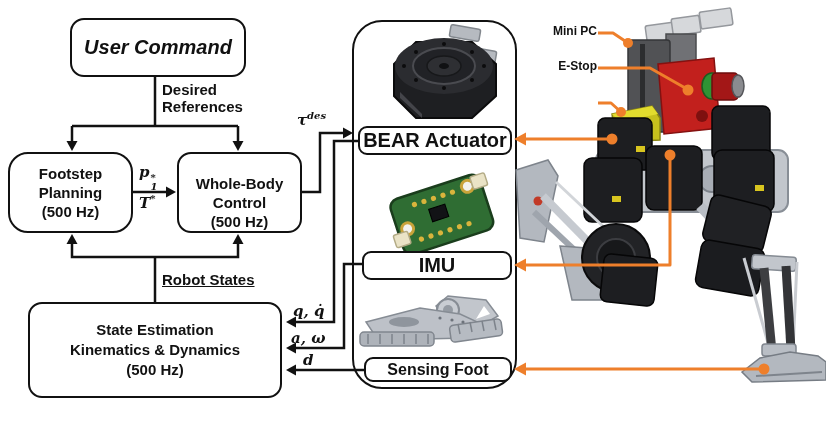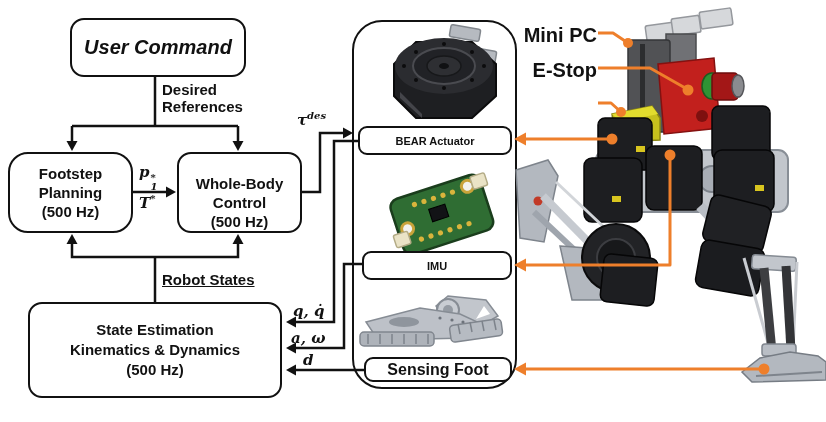--- a/index.html
+++ b/index.html
@@ -8,23 +8,23 @@
   .layer{position:absolute;left:0;top:0;z-index:2;}
   .panel{position:absolute;left:352px;top:20px;width:165px;height:369px;background:#fff;
          border:2.5px solid #111;border-radius:30px;z-index:1;box-sizing:border-box;}
   .box{position:absolute;background:#fff;border:2.5px solid #111;border-radius:14px;
        display:flex;align-items:center;justify-content:center;text-align:center;
        font-weight:bold;z-index:3;box-sizing:border-box;}
   .bt{white-space:pre-line;}
   .flowfont{font-size:15px;line-height:19px;}
   .sefont{font-size:15px;line-height:20px;}
   .ucfont{font-size:20px;font-style:italic;}
-  .smallbox{border-radius:9px;font-size:11px;}
+  .smallbox{border-radius:9px;font-size:20px;}
   .lbl{position:absolute;font-weight:bold;font-size:15px;line-height:17px;z-index:3;white-space:pre-line;}
-  .callout{position:absolute;width:80px;text-align:right;font-weight:bold;font-size:20px;z-index:3;}
+  .callout{position:absolute;width:80px;text-align:right;font-weight:bold;font-size:12px;z-index:3;}
   .math{position:absolute;font-family:"DejaVu Serif",serif;font-style:italic;
         font-size:15px;z-index:3;font-weight:bold;}
   .math sup{font-size:10px;font-style:italic;}
   .supsub{display:inline-flex;flex-direction:column;font-size:10px;line-height:9px;
           vertical-align:-4px;margin-left:1px;}
 </style>
 </head>
 <body>
 
 <div class="canvas">

